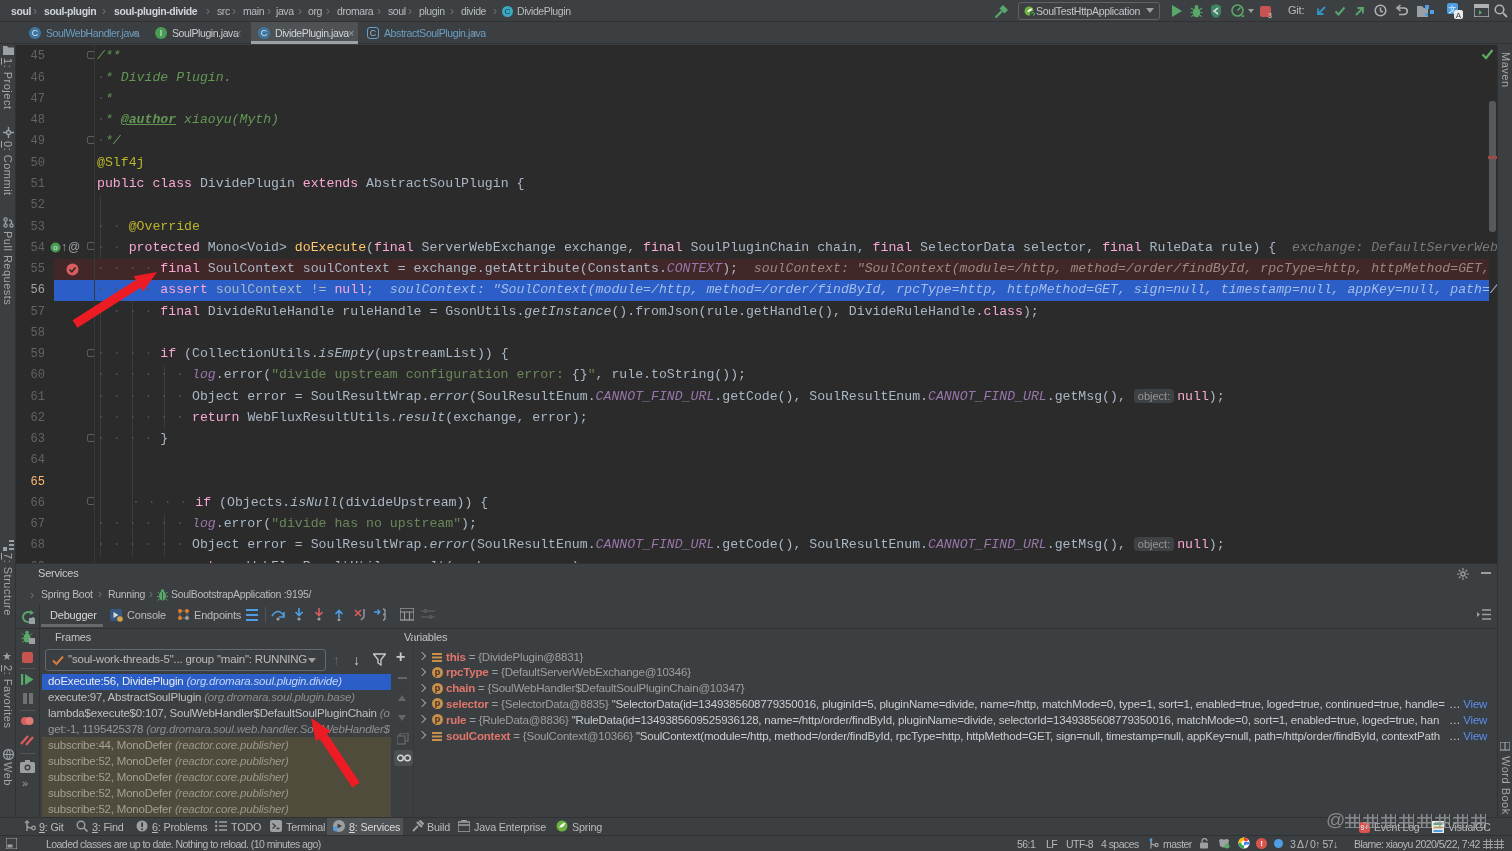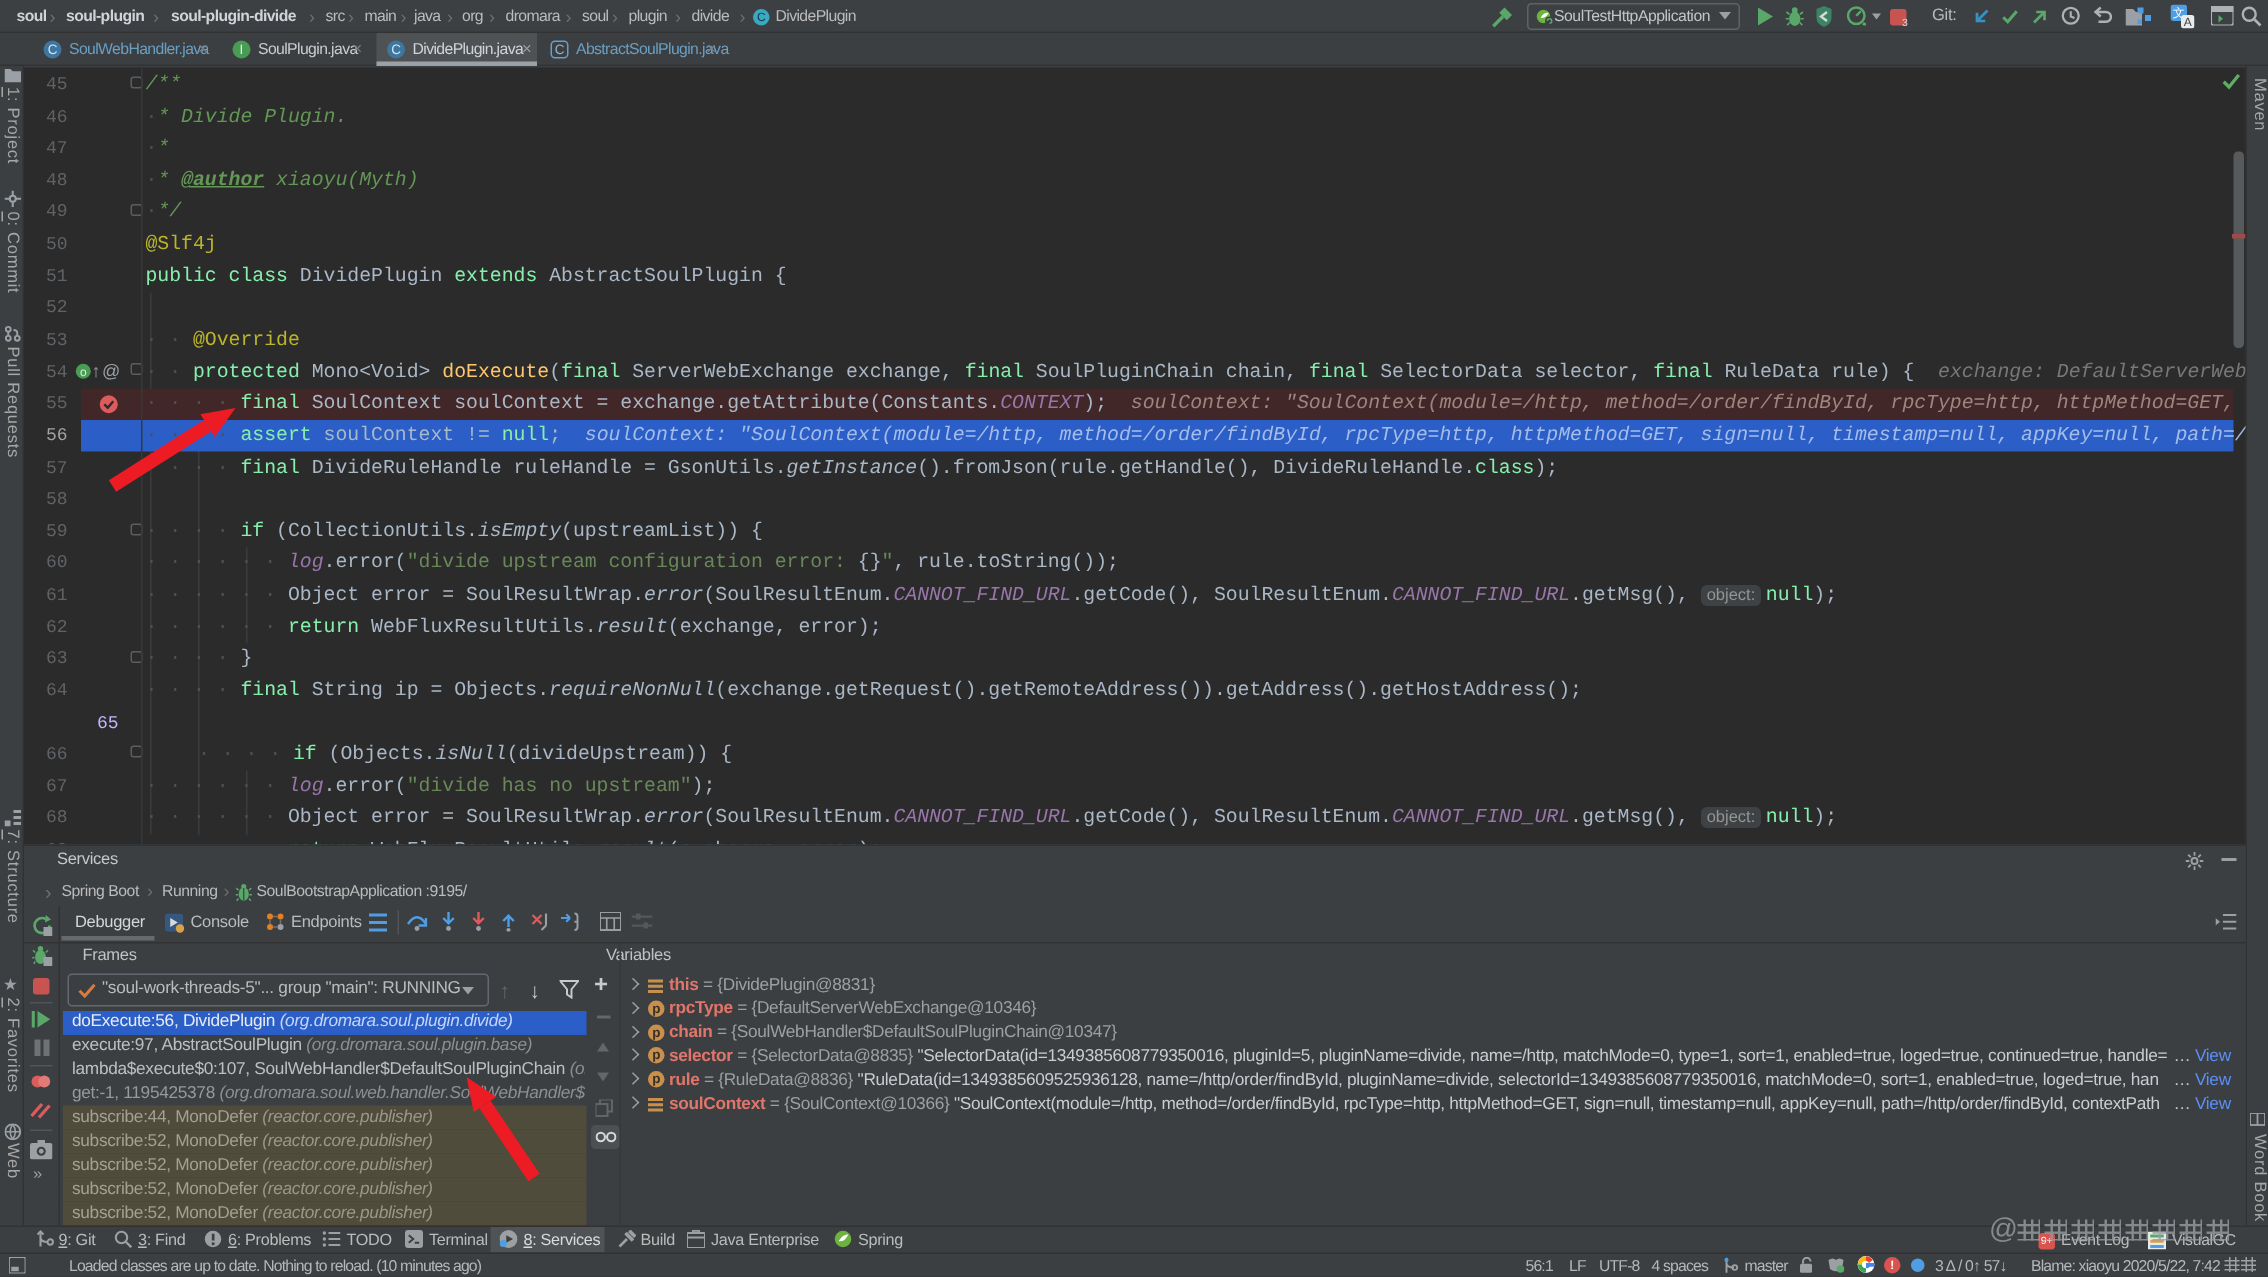--- a/index.html
+++ b/index.html
@@ -2,21 +2,21 @@
 <html><head><meta charset="utf-8">
 <style>
 * { margin:0; padding:0; box-sizing:border-box; }
 html,body { width:1512px; height:851px; background:#3c3f41; overflow:hidden;
   font-family:"Liberation Sans",sans-serif; }
 #root { position:absolute; top:0; left:0; width:1512px; height:851px; overflow:hidden; }
 .abs { position:absolute; }
 .ui { font-family:"Liberation Sans",sans-serif; font-size:11px; letter-spacing:-0.2px; color:#bbbbbb; white-space:nowrap; }
 .st { font-family:"Liberation Sans",sans-serif; font-size:10.5px; letter-spacing:-0.55px; color:#b5b8bb; white-space:nowrap; }
 
-.k{color:#86efac;} .s{color:#6a8759;} .f{color:#9876aa;font-style:italic;}
+.k{color:#f9a8d4;} .s{color:#6a8759;} .f{color:#9876aa;font-style:italic;}
 .i{font-style:italic;} .l{color:#9876aa;font-style:italic;} .m{color:#ffc66b;}
 .a{color:#bbb529;} .cm{color:#629755;font-style:italic;}
 .tag{color:#629755;font-weight:bold;text-decoration:underline;}
 .h{color:#787878;font-style:italic;} .h55{color:#9d8680;font-style:italic;}
 .h56{color:#a5bce8;font-style:italic;}
 .ph{color:#949494;background:#3e4245;border-radius:4px;font-family:"Liberation Sans",sans-serif;font-size:11px;font-style:normal;padding:1px 4px;margin-right:3px;}
 .w{color:#4d5156;}
 .ln-num { position:absolute; left:16px; width:29px; text-align:right;
   font-family:"Liberation Mono",monospace; font-size:12px; color:#606366; }
 .code { position:absolute; left:97px; white-space:pre;
@@ -220,22 +220,21 @@
       <div class="code" style="left:81px;top:301.0px;"><span class="w">· · · · </span><span class="k">if </span>(CollectionUtils.<span class="i">isEmpty</span>(upstreamList)) {</div>
       <div class="ln-num" style="left:0;top:323.3px;color:#606366;">60</div>
       <div class="code" style="left:81px;top:322.3px;"><span class="w">· · · · · · </span><span class="l">log</span>.error(<span class="s">"divide upstream configuration error: </span>{}<span class="s">"</span>, rule.toString());</div>
       <div class="ln-num" style="left:0;top:344.6px;color:#606366;">61</div>
       <div class="code" style="left:81px;top:343.6px;"><span class="w">· · · · · · </span>Object error = SoulResultWrap.<span class="i">error</span>(SoulResultEnum.<span class="f">CANNOT_FIND_URL</span>.getCode(), SoulResultEnum.<span class="f">CANNOT_FIND_URL</span>.getMsg(), <span class="ph">object:</span><span class="k">null</span>);</div>
       <div class="ln-num" style="left:0;top:365.8px;color:#606366;">62</div>
       <div class="code" style="left:81px;top:364.8px;"><span class="w">· · · · · · </span><span class="k">return </span>WebFluxResultUtils.<span class="i">result</span>(exchange, error);</div>
       <div class="ln-num" style="left:0;top:387.1px;color:#606366;">63</div>
       <div class="code" style="left:81px;top:386.1px;"><span class="w">· · · · </span>}</div>
       <div class="ln-num" style="left:0;top:408.3px;color:#606366;">64</div>
-      <div class="code" style="left:81px;top:407.3px;"><span class="w">· · · · </span><span class="k">final </span>String ip = Objects.<span class="i">requireNonNull</span>(exchange.getRequest().getRemoteAddress()).getAddress().getHostAddress();</div>
-      <div class="ln-num" style="left:0;top:429.6px;color:#c4b5fd;margin-left:34px;">65</div>
+      <div class="ln-num" style="left:0;top:429.6px;color:#fdba74;">65</div>
       <div class="ln-num" style="left:0;top:450.9px;color:#606366;">66</div>
       <div class="code" style="left:81px;top:449.9px;margin-left:35px;"><span class="w">· · · · </span><span class="k">if </span>(Objects.<span class="i">isNull</span>(divideUpstream)) {</div>
       <div class="ln-num" style="left:0;top:472.1px;color:#606366;">67</div>
       <div class="code" style="left:81px;top:471.1px;"><span class="w">· · · · · · </span><span class="l">log</span>.error(<span class="s">"divide has no upstream"</span>);</div>
       <div class="ln-num" style="left:0;top:493.4px;color:#606366;">68</div>
       <div class="code" style="left:81px;top:492.4px;"><span class="w">· · · · · · </span>Object error = SoulResultWrap.<span class="i">error</span>(SoulResultEnum.<span class="f">CANNOT_FIND_URL</span>.getCode(), SoulResultEnum.<span class="f">CANNOT_FIND_URL</span>.getMsg(), <span class="ph">object:</span><span class="k">null</span>);</div>
       <div class="ln-num" style="left:0;top:514.6px;color:#606366;">69</div>
       <div class="code" style="left:81px;top:513.6px;"><span class="w">· · · · · · </span><span class="k">return </span>WebFluxResultUtils.<span class="i">result</span>(exchange, error);</div>
       <svg class="abs" style="left:34px;top:197px;" width="11" height="11" viewBox="0 0 11 11">
         <circle cx="5.5" cy="5.5" r="5" fill="#499c54"></circle>

